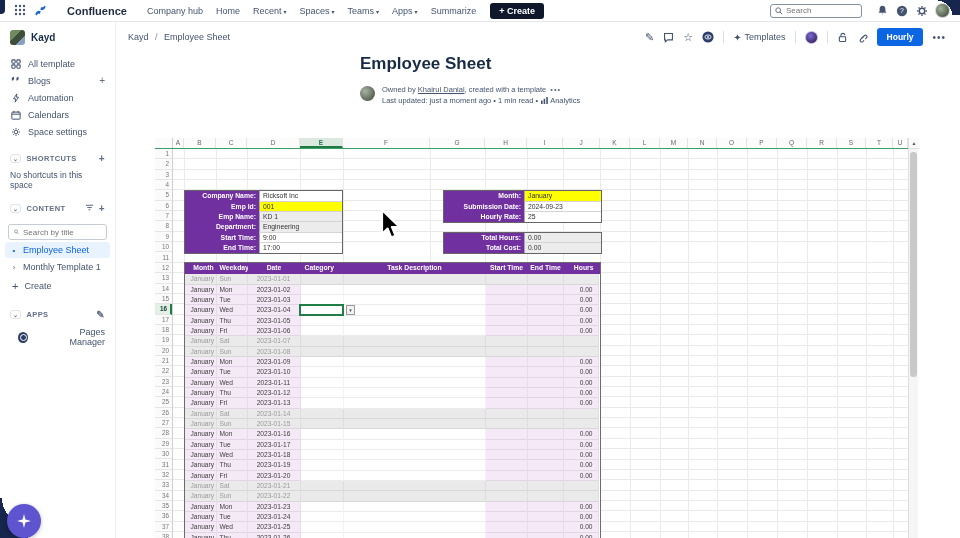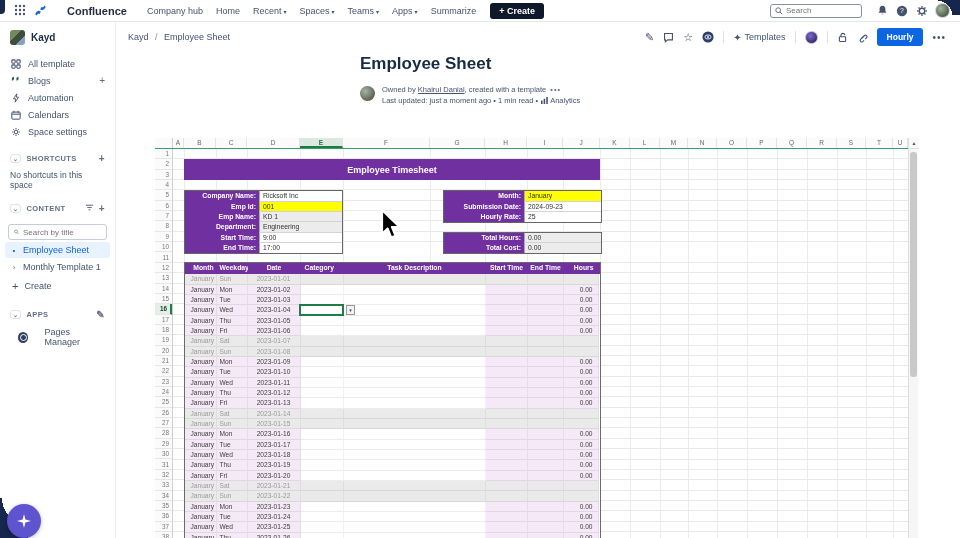--- a/index.html
+++ b/index.html
@@ -49,21 +49,21 @@
                 border-radius:3px; height:16px; padding:0 5px; }
   .railsearch input { border:none; outline:none; width:78px; font-size:8px; color:#44546f;
                       font-family:"Liberation Sans",sans-serif; }
   .pageitem { display:flex; align-items:center; gap:5px; margin:1px 5px; padding:3px 5px; border-radius:3px;
               cursor:pointer; height:16px; }
   .pageitem.sel { background:#e9f2ff; color:#0c66e4; }
   .pageitem .mark { width:8px; text-align:center; font-size:8px; color:#626f86; }
   .pageitem.sel .mark { color:#0c66e4; }
   .createitem { display:flex; align-items:center; gap:6px; padding:4px 12px; cursor:pointer; }
   .createitem .plus { font-size:11px; color:#44546f; }
-  .appitem { display:flex; align-items:center; gap:16px; padding:3px 10px 3px 18px; cursor:pointer; }
+  .appitem { display:flex; align-items:center; gap:16px; padding:3px 10px 3px 18px; cursor:pointer;text-align:right; }
   .pm-icon { width:11px; height:11px; border-radius:50%; background:#2c3e63; display:flex;
              align-items:center; justify-content:center; }
   .pm-icon::after { content:""; width:5px; height:5px; border:1.5px solid #fff; border-radius:50%; }
 
   
   .main { position:absolute; left:116px; top:22px; right:0; bottom:0; background:#fff; }
   .pagebar { position:absolute; left:0; top:0; right:0; height:30px; display:flex; align-items:center;
              padding:0 14px 0 12px; }
   .breadcrumb { font-size:9px; color:#44546f; }
   .breadcrumb .sep { margin:0 4px; color:#8590a2; }
@@ -506,21 +506,20 @@
         <div class="rownum" style="top: 345.5px;">31</div>
         <div class="rownum" style="top: 355.85px;">32</div>
         <div class="rownum" style="top: 366.2px;">33</div>
         <div class="rownum" style="top: 376.55px;">34</div>
         <div class="rownum" style="top: 386.9px;">35</div>
         <div class="rownum" style="top: 397.25px;">36</div>
         <div class="rownum" style="top: 407.6px;">37</div>
         <div class="rownum" style="top: 417.95px;">38</div>
       </div>
 
-    <div class="banner">Employee Timesheet</div>
 
     <div class="infoblock" id="info-left" style="left:29px; top:76.4px; width:159px;">
         <div class="inforow">
           <div class="inflabel" style="width: 74px;">Company Name:</div>
           <div class="infvalue bg-white" style="width: 83px;">Ricksoft Inc</div>
         </div>
         <div class="inforow">
           <div class="inflabel" style="width: 74px;">Emp Id:</div>
           <div class="infvalue bg-yellow" style="width: 83px;">001</div>
         </div>

